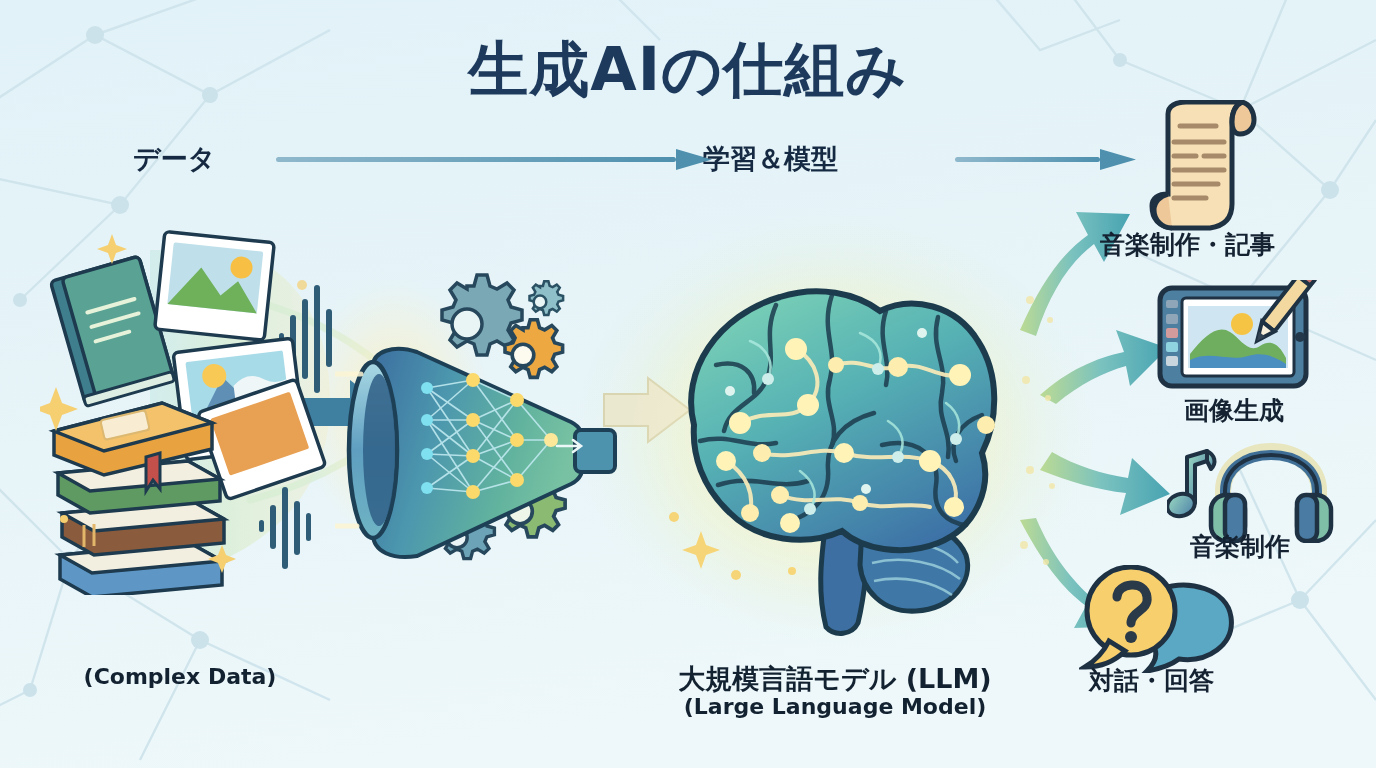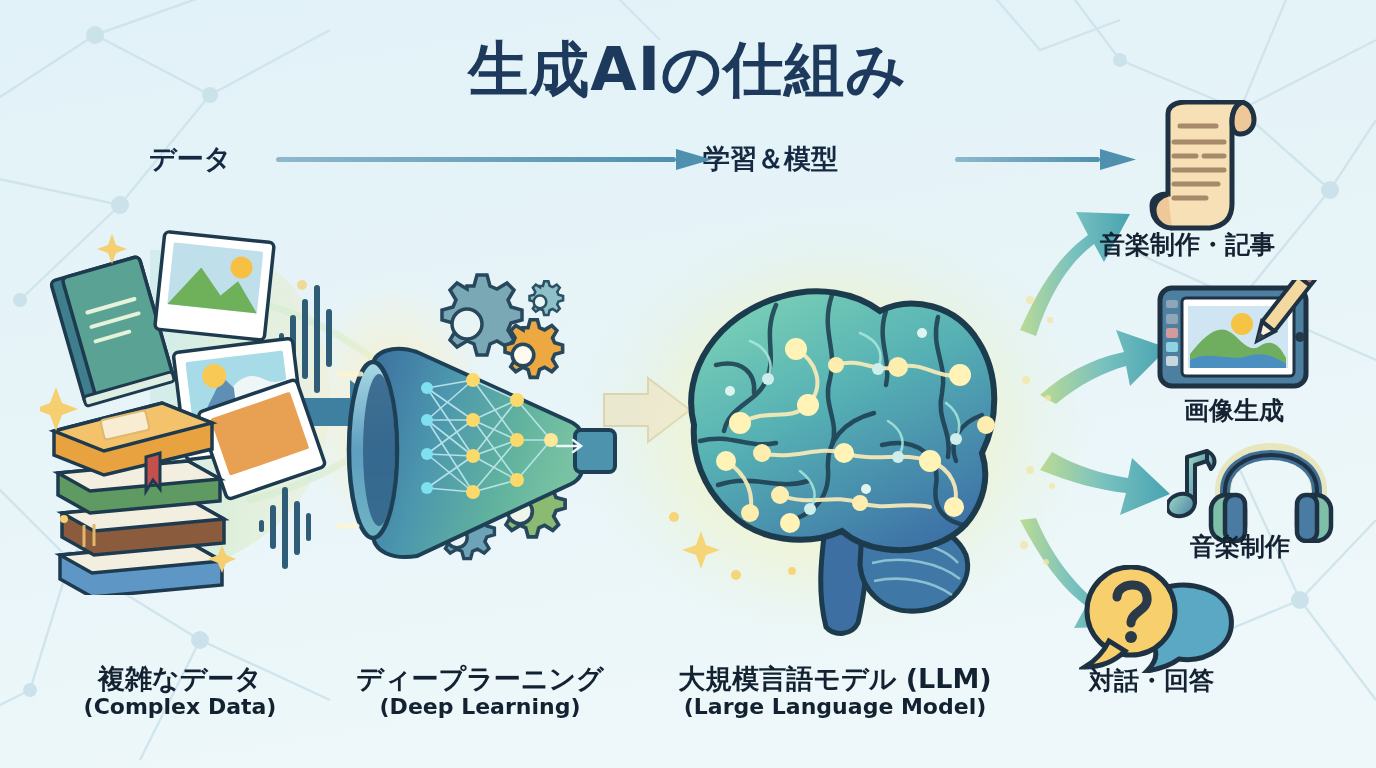--- a/index.html
+++ b/index.html
@@ -41,21 +41,21 @@
     z-index: 6;
   }
   .top-label {
     position: absolute;
     font-size: 27px;
     font-weight: 700;
     color: #152a42;
     z-index: 6;
     white-space: nowrap;
   }
-  #lbl-data { left: 133px; top: 141px; margin-left: 16px; }
+  #lbl-data { left: 133px; top: 141px; }
   #lbl-train { left: 703px; top: 141px; }
 
   .stage-caption {
     position: absolute;
     text-align: center;
     z-index: 6;
     white-space: nowrap;
     color: #132231;
   }
   .stage-caption .jp {
@@ -576,25 +576,20 @@
     <path d="M38 32 C38 18 66 14 68 32 C70 46 52 46 52 58" fill="none" stroke="#2b3a48" stroke-width="9" stroke-linecap="round"></path>
     <circle cx="52" cy="72" r="6" fill="#2b3a48"></circle>
   </svg>
 
   <div class="out-label" id="out-lbl-0">音楽制作・記事</div>
   <div class="out-label" id="out-lbl-1">画像生成</div>
   <div class="out-label" id="out-lbl-2">音楽制作</div>
   <div class="out-label" id="out-lbl-3">対話・回答</div>
 
   <div class="stage-caption" id="cap-data">
-    <span class="jp">複雑なデータ</span>
     <span class="en">(Complex Data)</span>
-  </div>
-  <div class="stage-caption" id="cap-dl">
-    <span class="jp">ディープラーニング</span>
-    <span class="en">(Deep Learning)</span>
   </div>
   <div class="stage-caption" id="cap-llm">
     <span class="jp">大規模言語モデル (LLM)</span>
     <span class="en">(Large Language Model)</span>
   </div>
 
 </div>
 
 </body></html>

